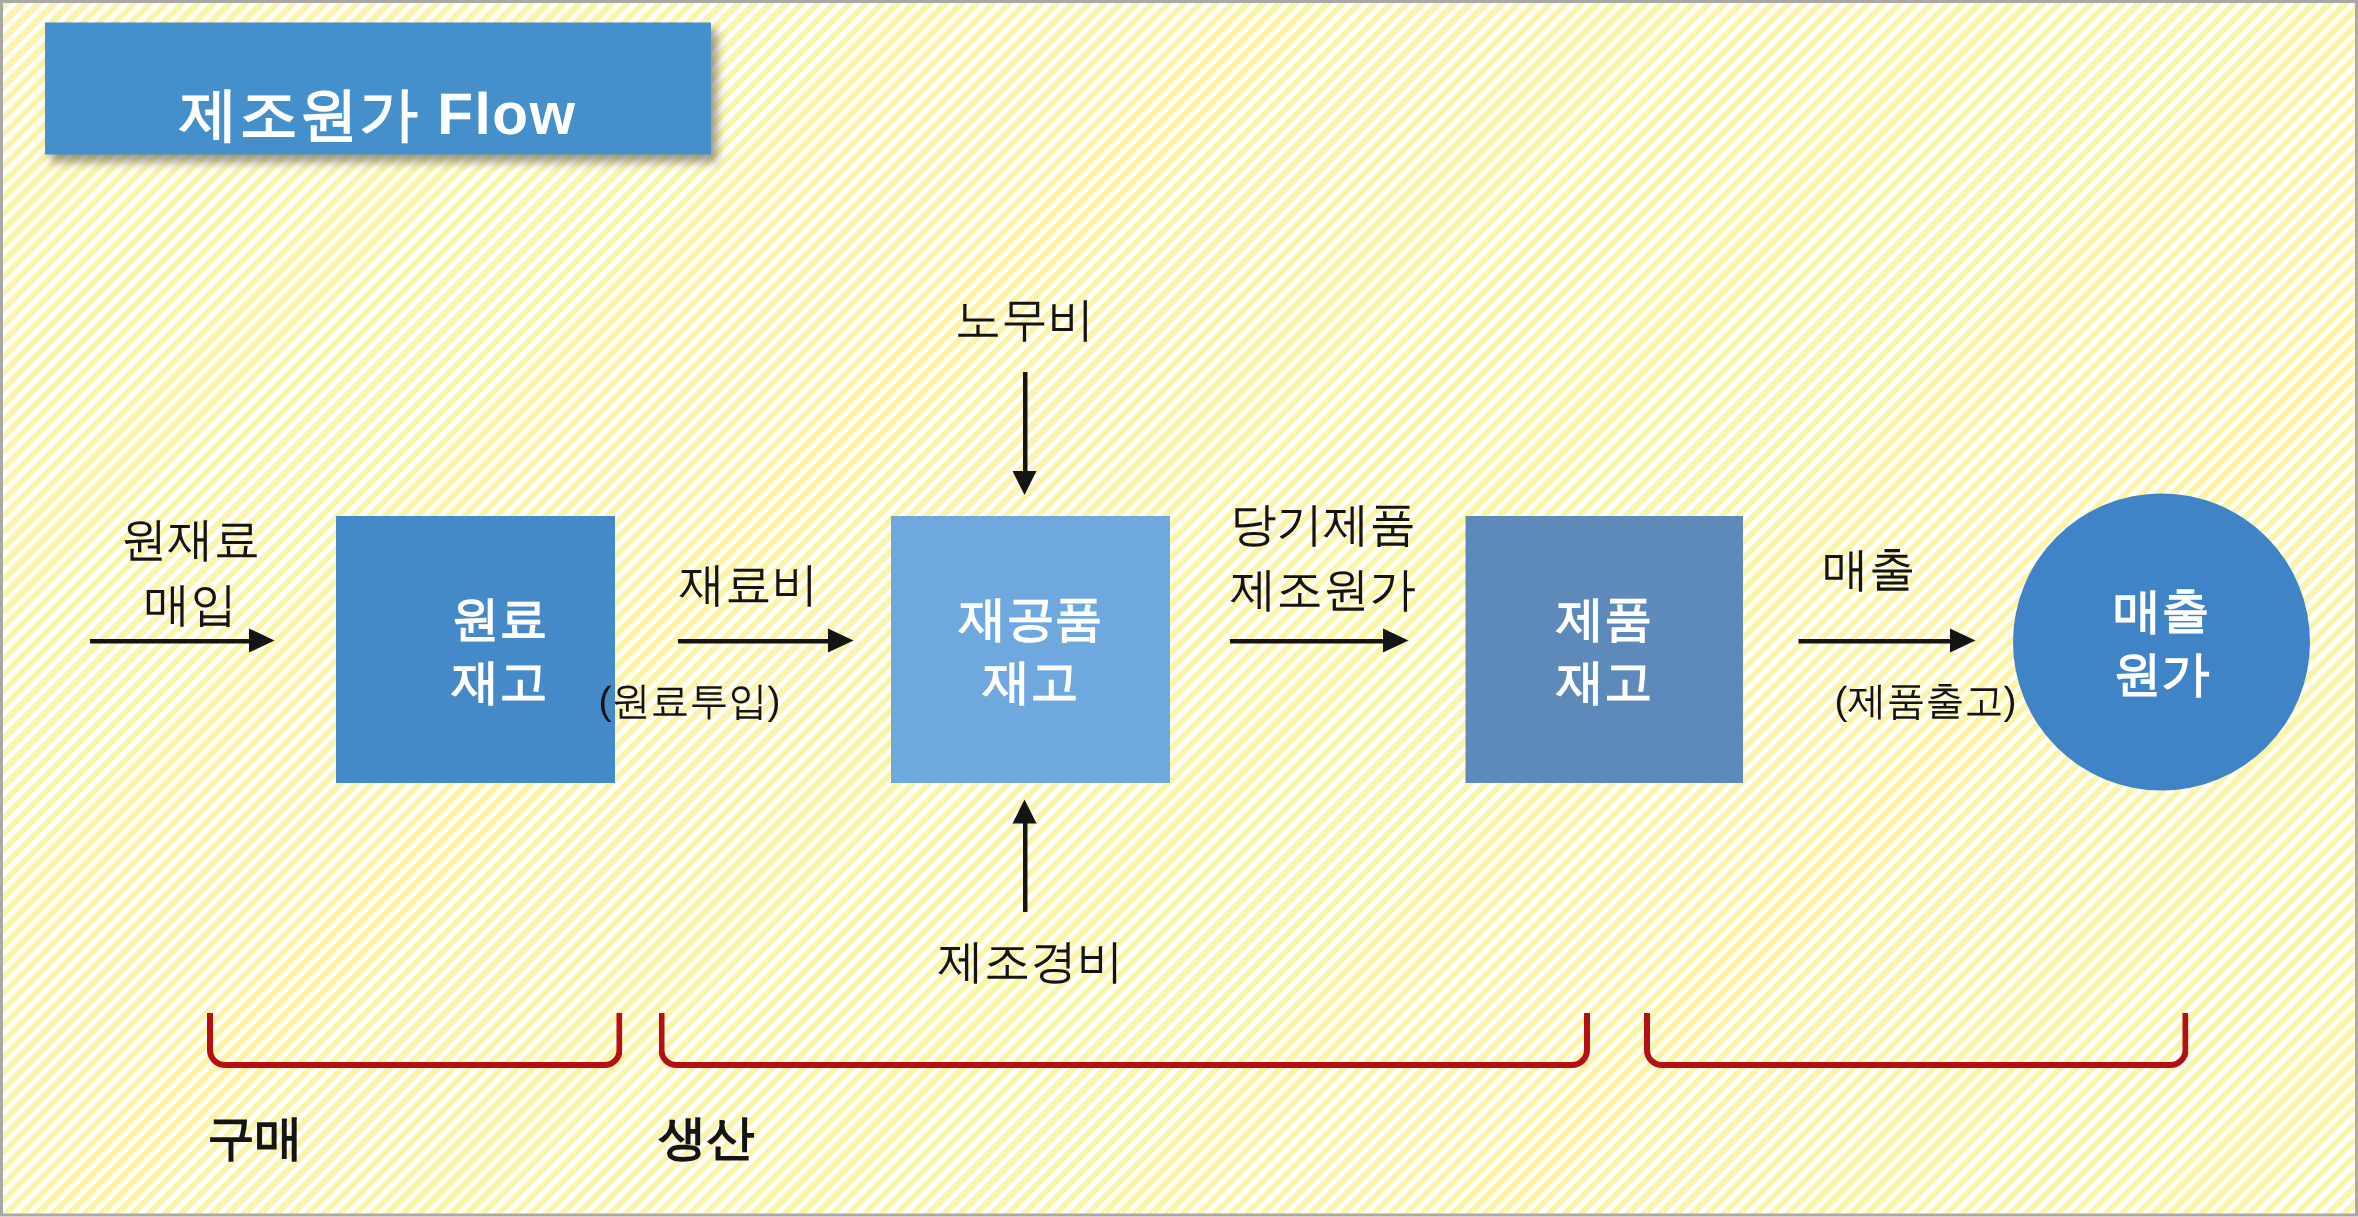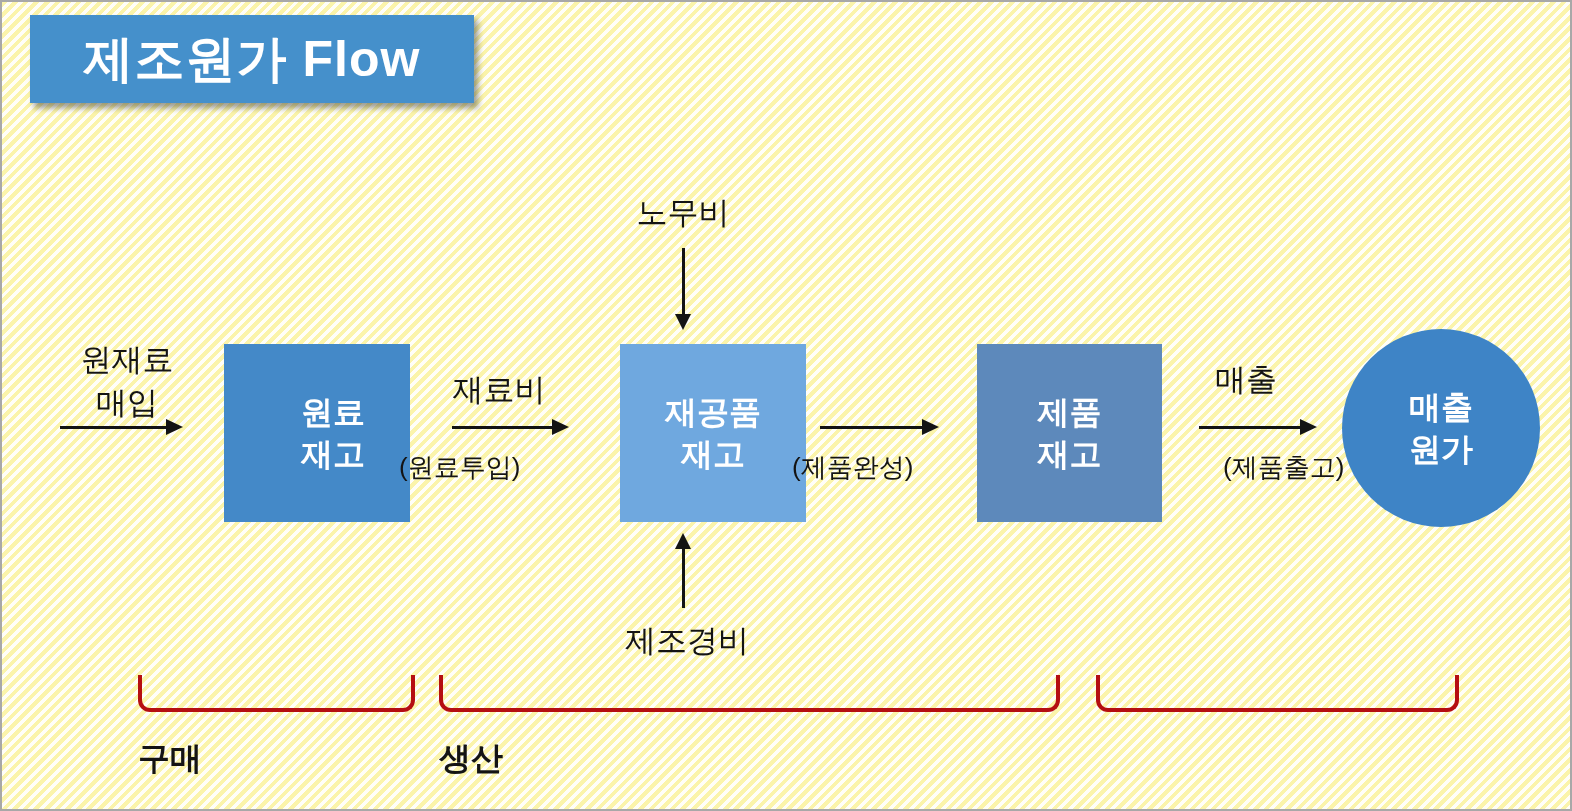--- a/index.html
+++ b/index.html
@@ -5,22 +5,22 @@
   * { margin:0; padding:0; box-sizing:border-box; }
   body { font-family:"Liberation Sans","DejaVu Sans",sans-serif; background:#ffffff; }
 
   .canvas {
     position:relative; width:1572px; height:811px;
     border:2px solid #a8a8a8; overflow:hidden;
     background:repeating-linear-gradient(135deg,#FBF4AB 0 4px,#FFFEF8 4px 7.5px);
   }
 
   .title-box {
-    position:absolute; display:flex; align-items:center; justify-content:center;
-    color:#ffffff; font-size:50px; font-weight:bold; letter-spacing:1px;
+    position:absolute; display:flex; align-items:flex-end; justify-content:center;
+    color:#ffffff; font-size:39px; font-weight:bold; letter-spacing:1px;
     box-shadow:4px 5px 6px rgba(90,90,75,.6);
   }
 
   .node { position:absolute; display:flex; align-items:center; justify-content:center; text-align:center; }
   .node .lbl { color:#ffffff; font-weight:bold; font-size:32px; line-height:42px; }
   .node .lbl span { display:block; }
   .node.circle { border-radius:50%; }
 
   .flow-label { position:absolute; text-align:center; font-size:31px; line-height:43px; color:#141414; }
   .flow-label span { display:block; }
@@ -73,35 +73,38 @@
       <span>재고</span>
     </div>
   </div>
 
   <div class="flow-label" style="left:417px;top:366px;width:160px;">
     <span>재료비</span>
   </div>
   <div class="harrow" style="left:450px;top:424px;width:101px;"></div>
   <div class="sub-label" style="left:397px;top:448px;width:200px;">(원료투입)</div>
 
-  <div class="node" style="left: 592px; top: 342px; width: 186px; height: 178px; background: rgb(111, 168, 223); margin-left: 26px;">
+  <div class="node" style="left: 592px; top: 342px; width: 186px; height: 178px; background: rgb(111, 168, 223);">
     <div class="lbl">
       <span>재공품</span>
       <span>재고</span>
     </div>
   </div>
 
   <div class="input-label" style="left:596px;top:190px;width:170px;">노무비</div>
   <div class="varrow down" style="left:680px;top:246px;height:67px;"></div>
 
   <div class="varrow up" style="left:680px;top:546px;height:60px;"></div>
   <div class="input-label" style="left:600px;top:618px;width:170px;">제조경비</div>
 
+  <div class="flow-label" style="left:795px;top:326px;width:170px;">
+    <span>당기제품</span>
+    <span>제조원가</span>
+  </div>
   <div class="harrow" style="left:818px;top:424px;width:103px;"></div>
-  <div class="sub-label" style="left:790px;top:448px;width:180px;">(제품완성)</div>
 
   <div class="node" style="left: 975px; top: 342px; width: 185px; height: 178px; background: rgb(93, 137, 187);">
     <div class="lbl">
       <span>제품</span>
       <span>재고</span>
     </div>
   </div>
 
   <div class="flow-label" style="left:1164px;top:356px;width:160px;">
     <span>매출</span>

